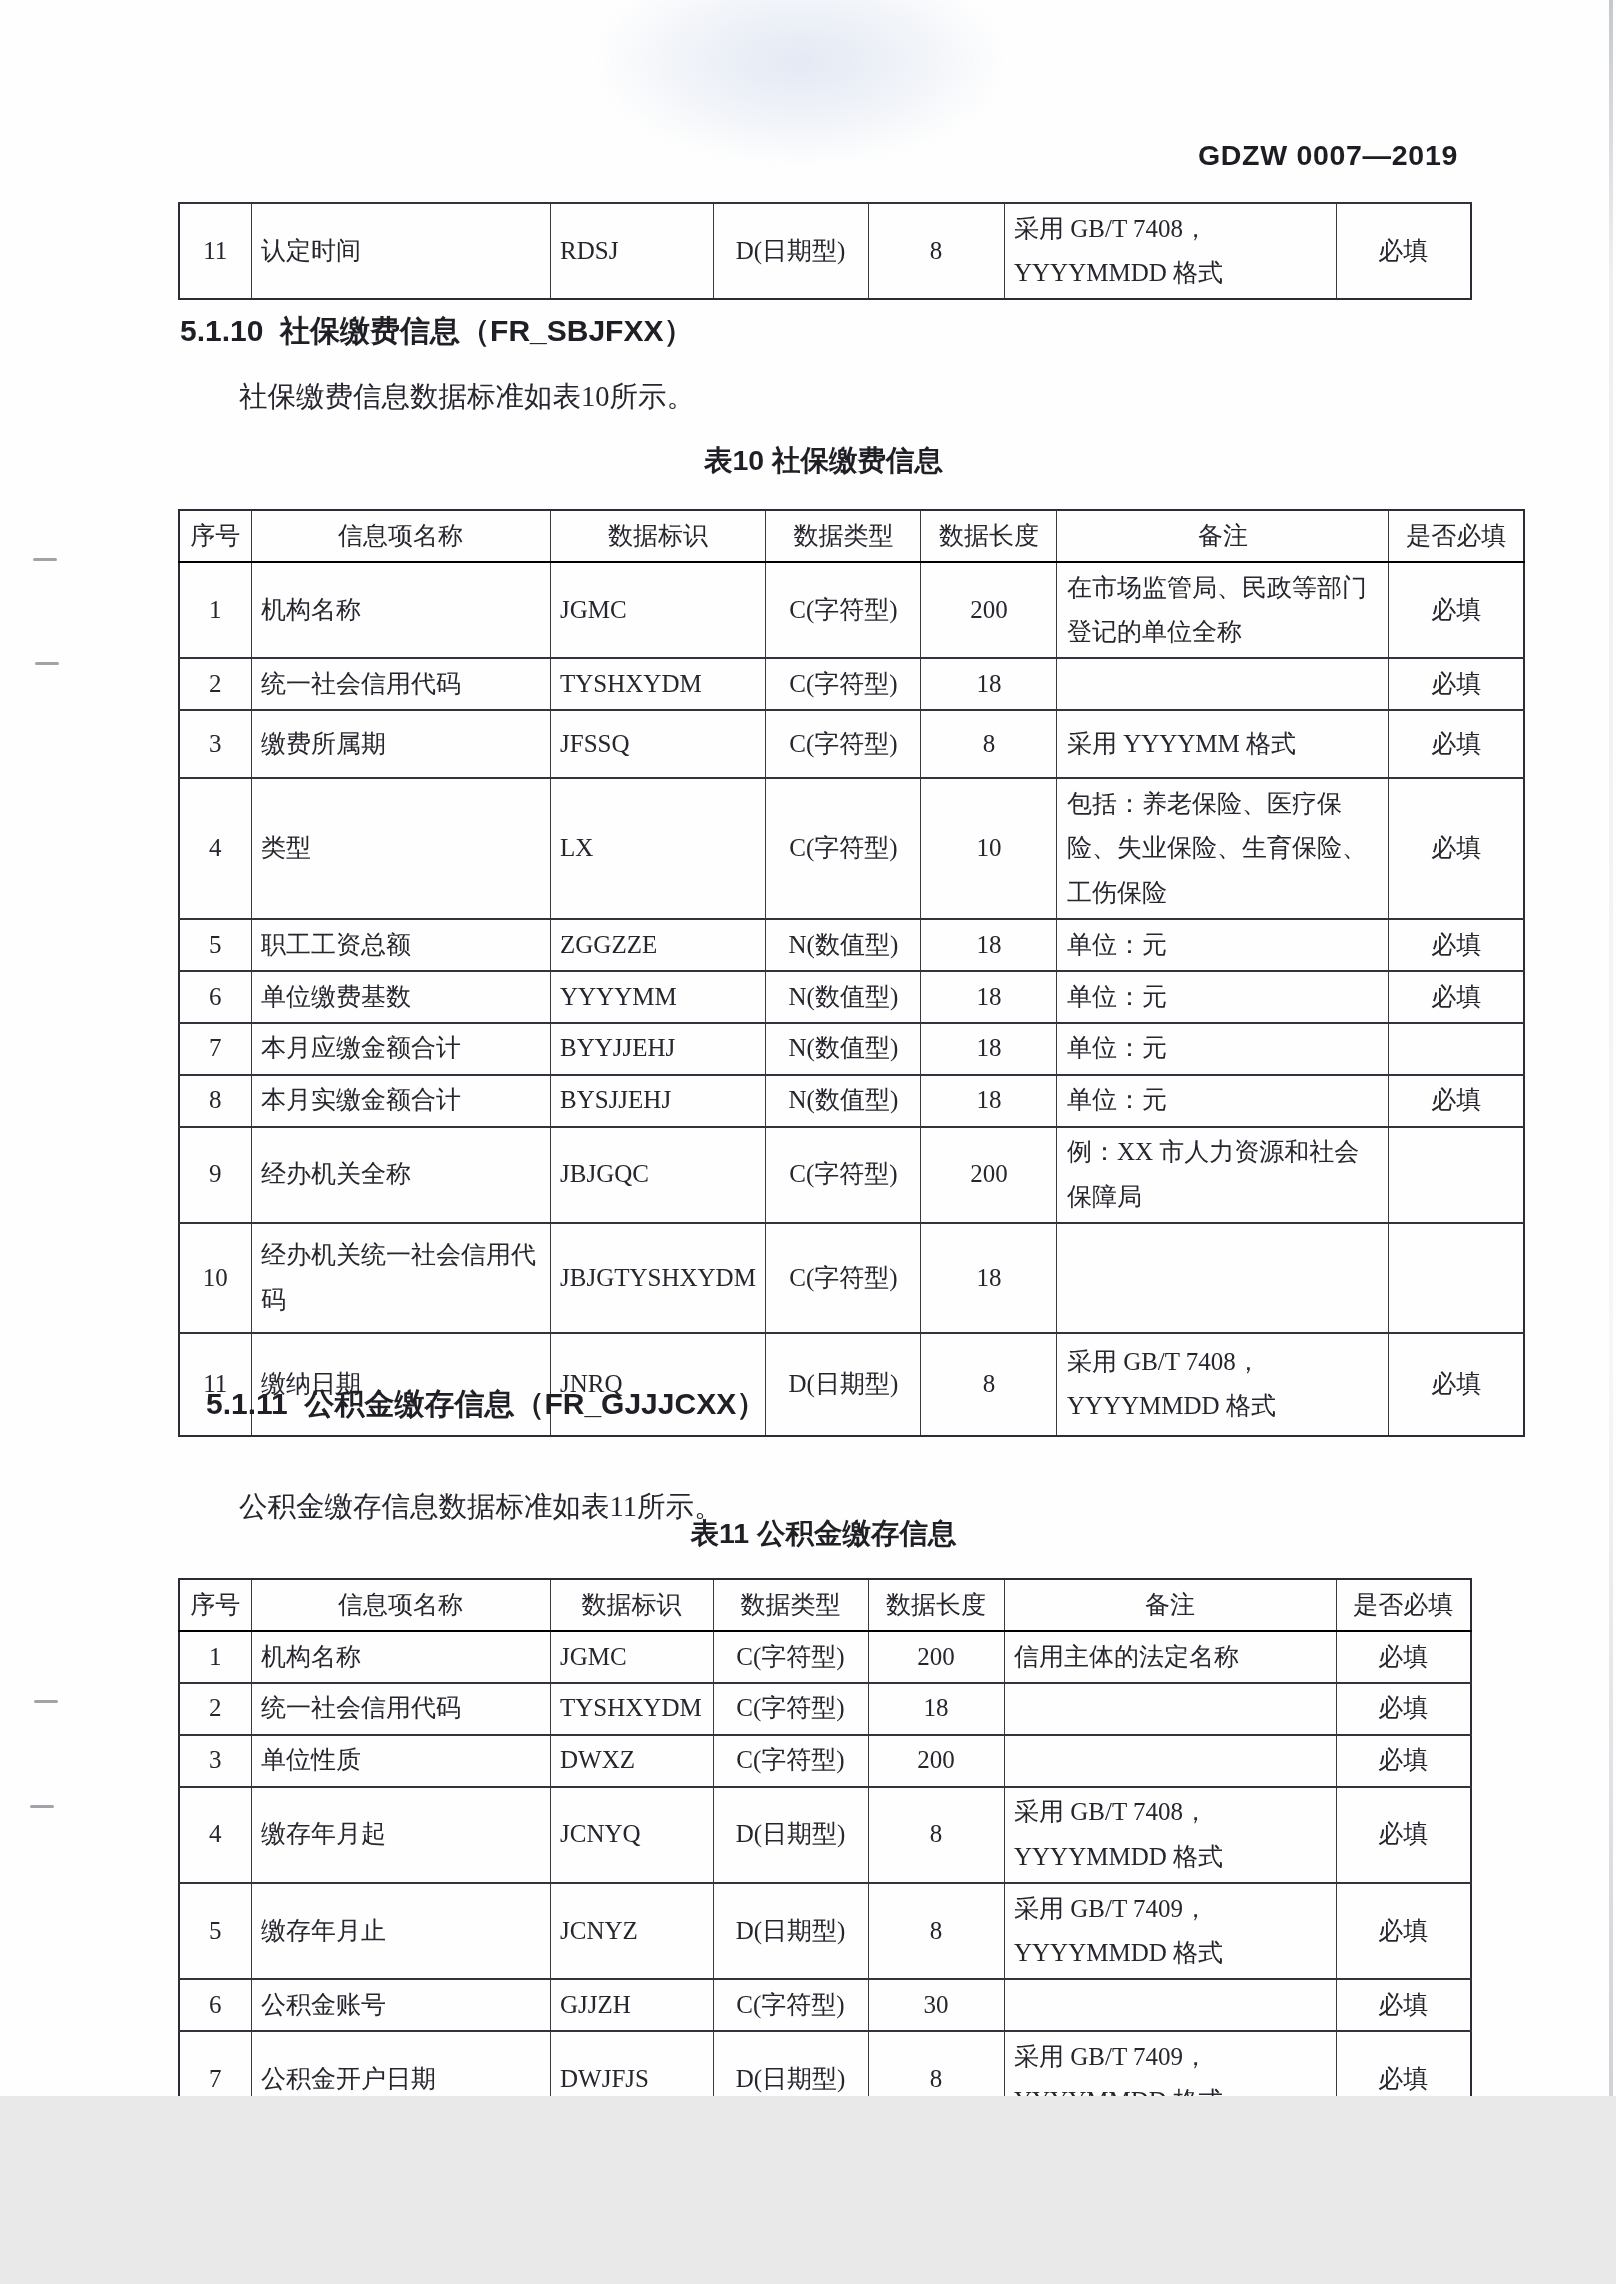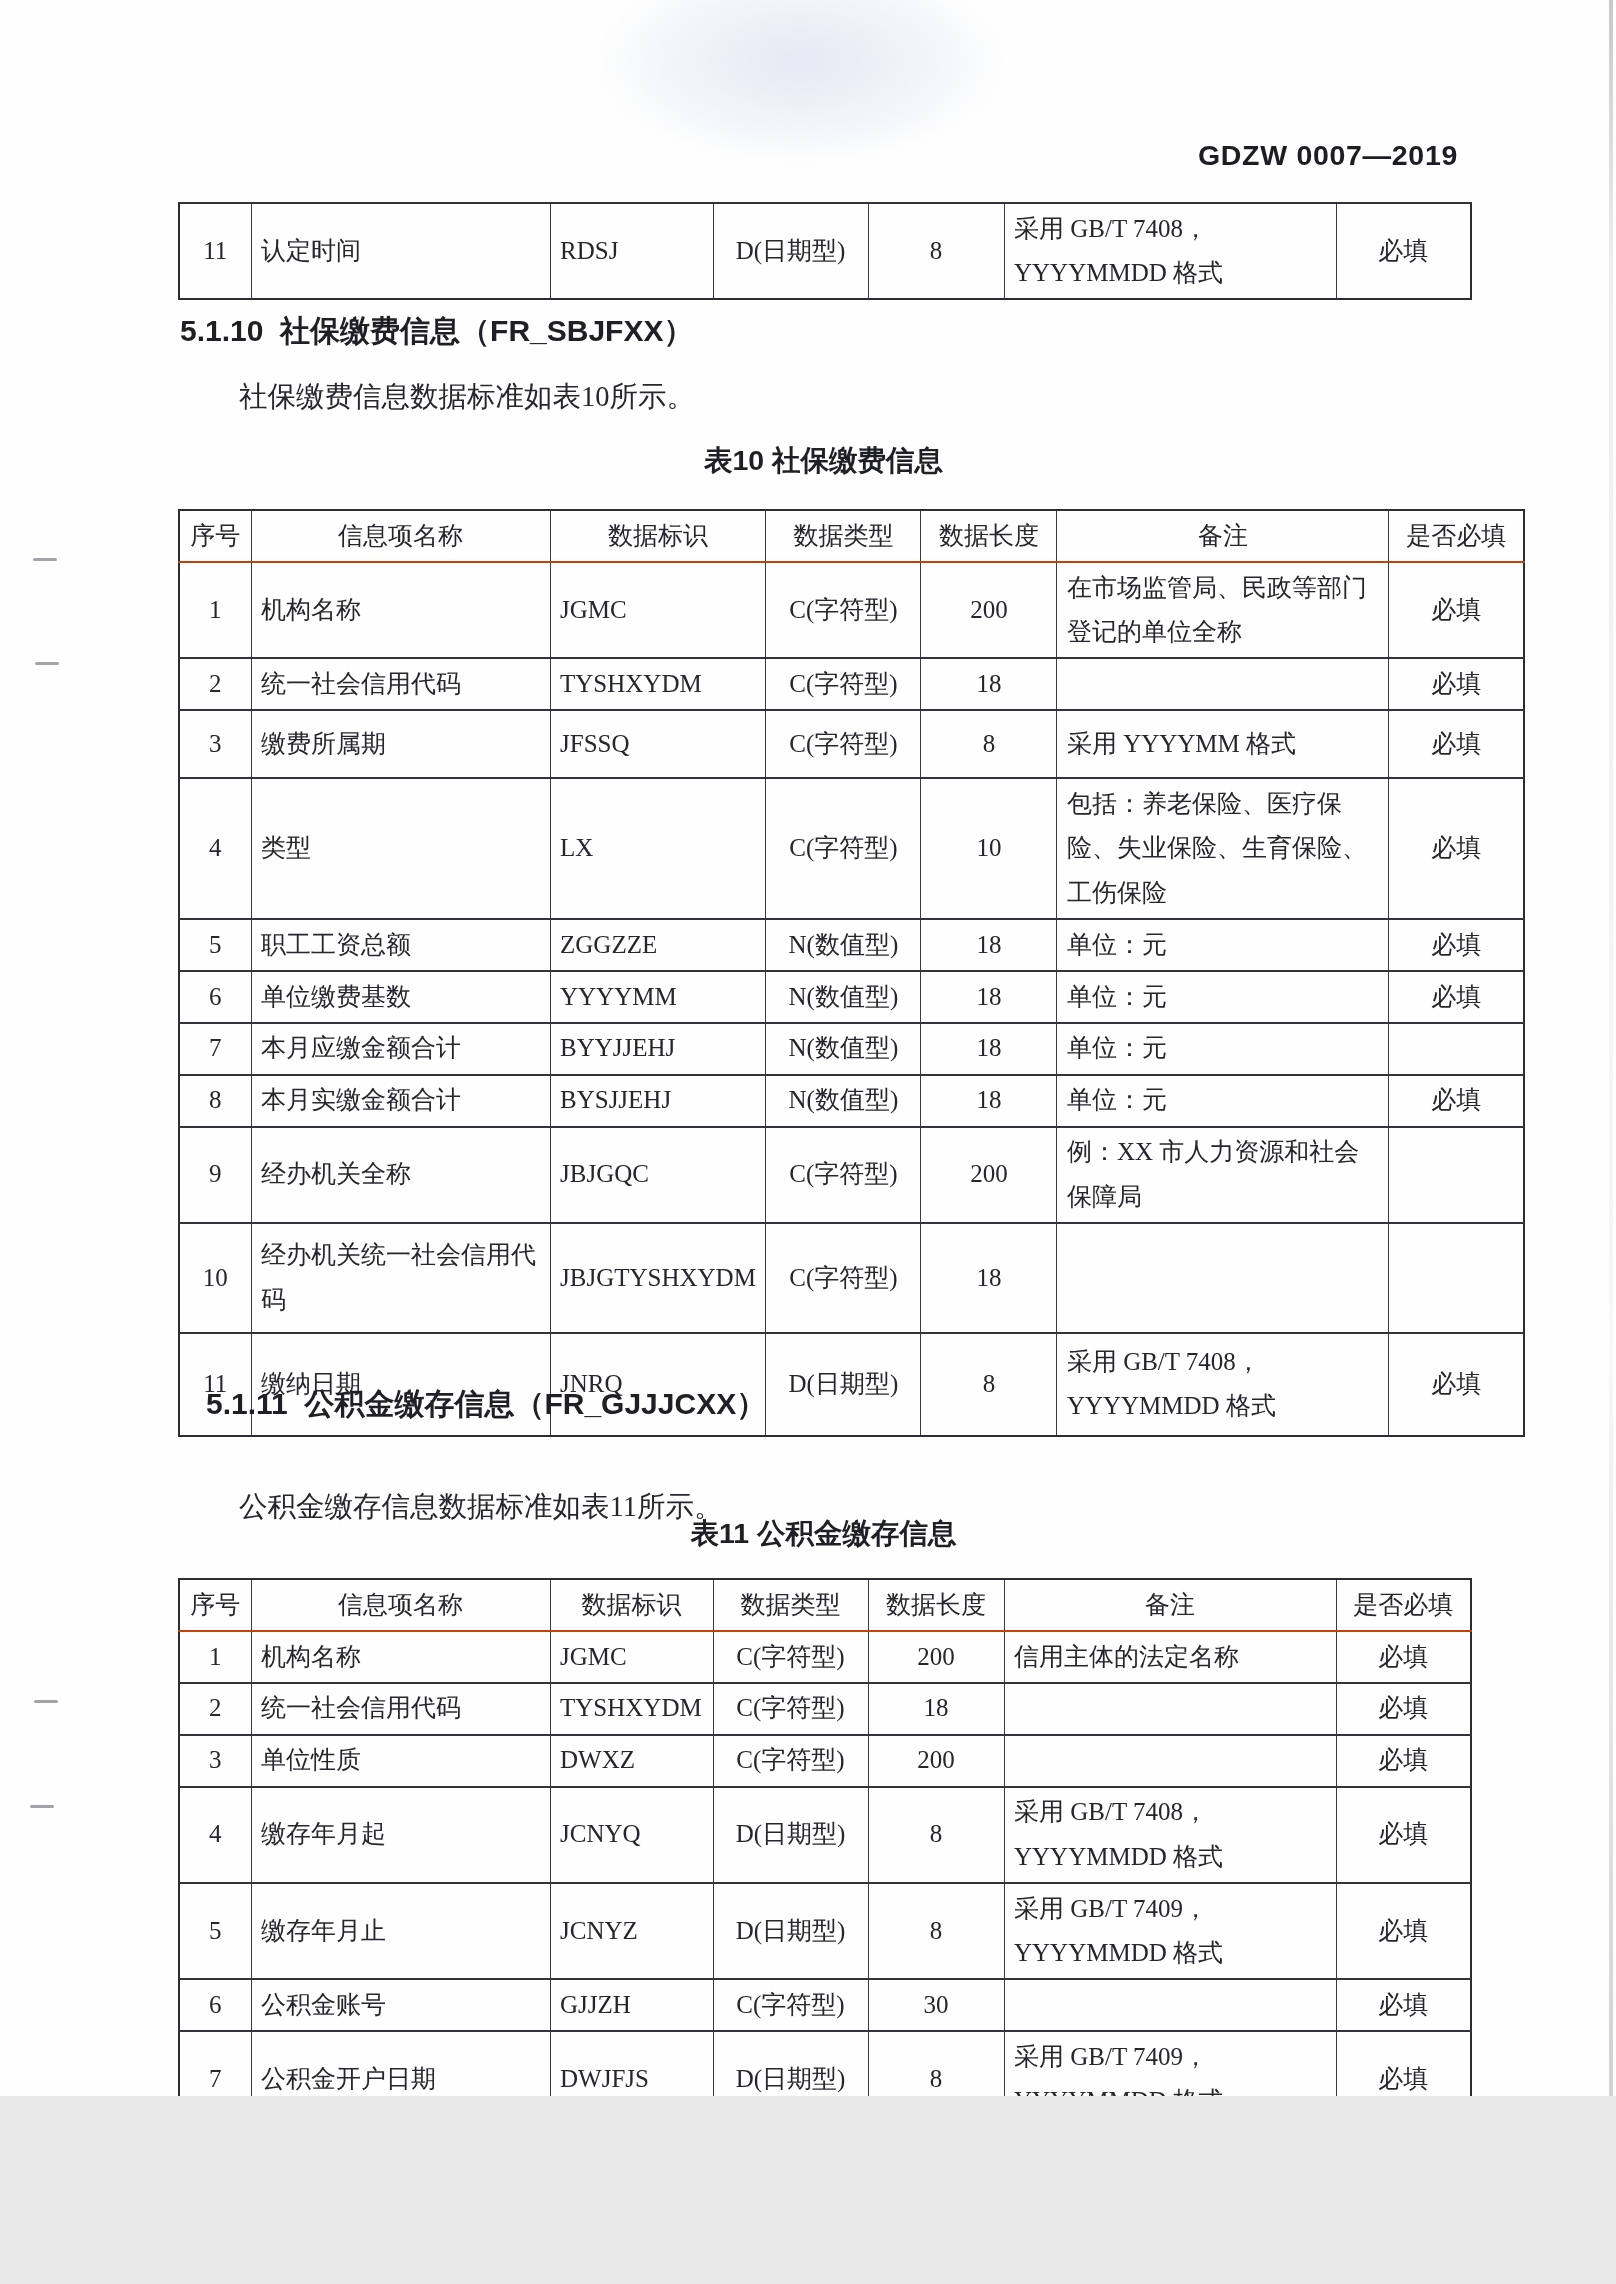--- a/index.html
+++ b/index.html
@@ -66,21 +66,21 @@
     padding:2.7px 9.5px;
     font-size:25px;
     line-height:1.78;
     vertical-align:middle;
     color:#26262e;
     font-weight:normal;
     overflow:hidden;
   }
   .data-table thead th {
     text-align:center;
-    border-bottom:2px solid #c2410c;
+    border-bottom:2px solid #000000;
     padding:2.7px 4.1px;
   }
   .data-table tbody tr { border-top:2px solid #33333b; }
   .a-c { text-align:center; }
   .a-l { text-align:left; }
   #carryover-table { top:202px; }
   #table10 { top:509px; }
   #table11 { top:1578px; }
   .h-5110 { top:311px; }
   .p-5110 { top:378px; }

